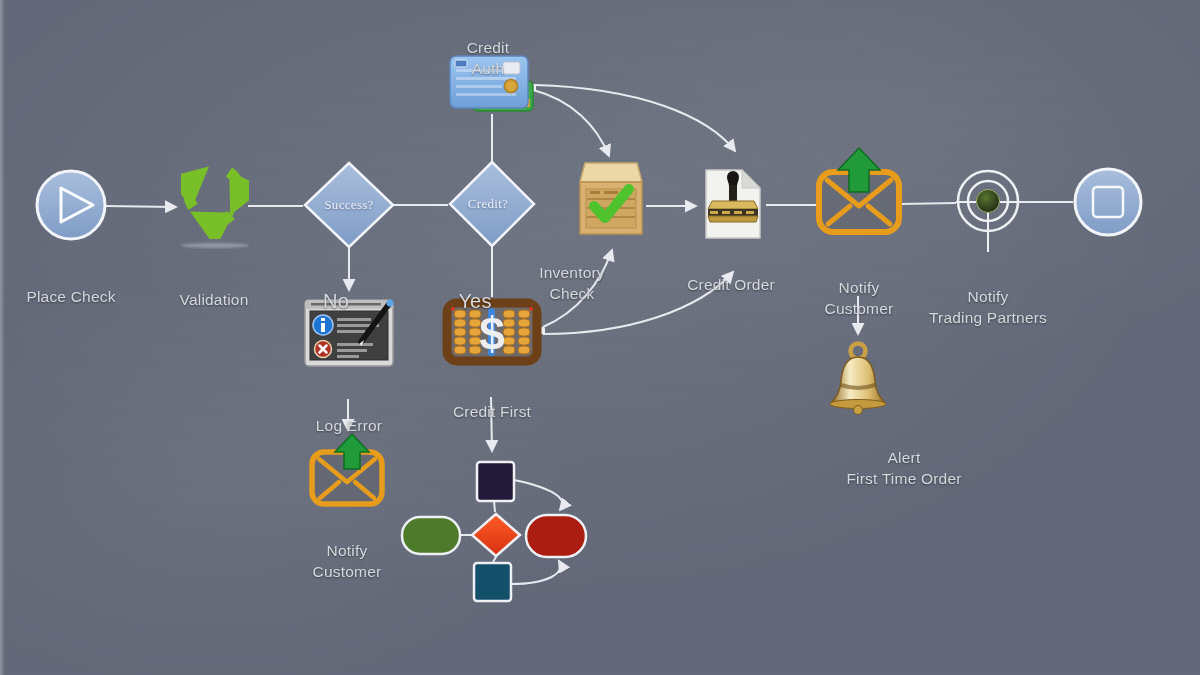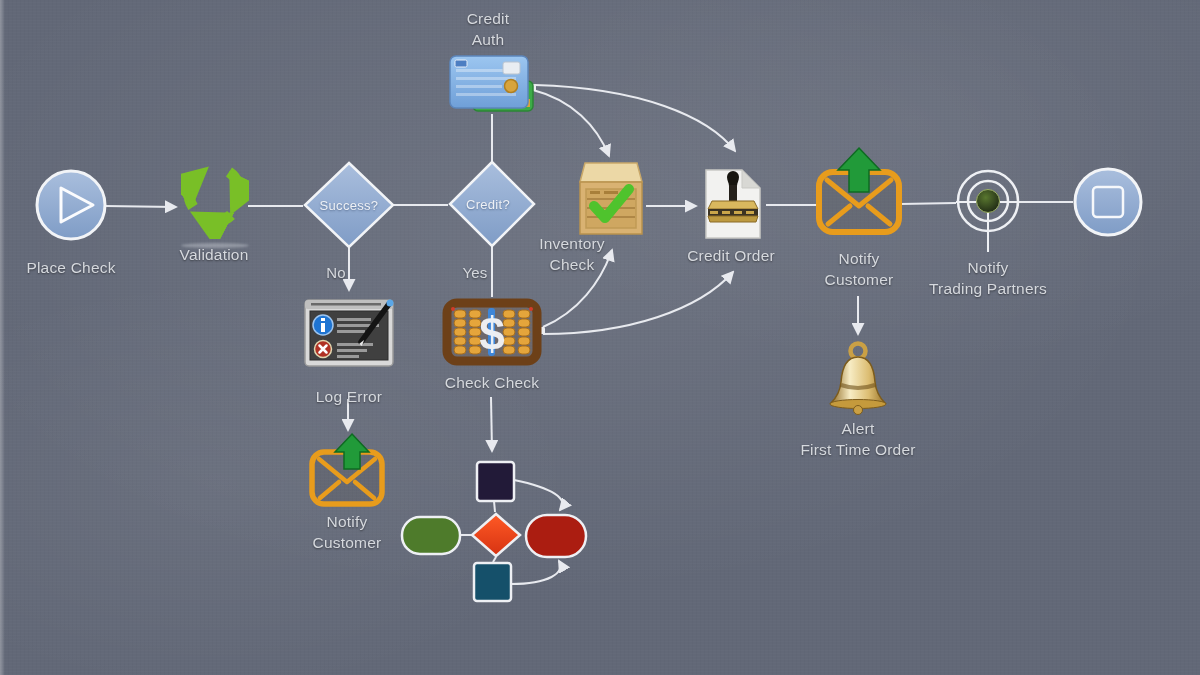--- a/index.html
+++ b/index.html
@@ -19,27 +19,28 @@
     background:linear-gradient(to right, rgba(255,255,255,0.30), transparent);}
   svg{display:block;}
   .layer{position:absolute;left:0;top:0;}
   .node{position:absolute;}
   .label{
     position:absolute;transform:translateX(-50%);
     color:#d6d9de;font-size:15.5px;line-height:21px;text-align:center;
     white-space:pre-line;letter-spacing:.2px;
     text-shadow:0 1px 2px rgba(0,0,0,0.45);
     pointer-events:none;
+    margin-top:29px;
   }
   .gateway-text{
     position:absolute;transform:translate(-50%,-50%);
     color:#eef1f6;font-size:13px;letter-spacing:.3px;
-    text-shadow:0 1px 2px rgba(40,60,90,0.5);white-space:nowrap;
+    text-shadow:0 1px 2px rgba(40,60,90,0.5);white-space:nowrap;font-family:Liberation Serif, serif;
   }
-  .edge-label{font-size:15px;}
+  .edge-label{font-size:20px;}
   .validation-shadow{
     position:absolute;left:181px;top:243px;width:68px;height:5px;
     background:rgba(225,228,235,0.35);border-radius:50%;filter:blur(1px);
   }
 </style>
 </head>
 <body>
 
 <div class="edge-light"></div>
 
@@ -301,28 +302,28 @@
     <circle cx="35" cy="70" r="4.5" fill="#caa045" stroke="#7d5c1c" stroke-width="1"></circle>
   </svg>
 </div>
 
 <div class="gateway-text" style="left:349px;top:205px">Success?</div>
 <div class="gateway-text" style="left:488px;top:204px">Credit?</div>
 
 <div class="label" style="left:488px;top:8px">Credit
 Auth</div>
 <div class="label" style="left:71px;top:257px">Place Check</div>
-<div class="label" style="left:214px;top:244px">Validation</div>
+<div class="label" style="left:214px;top:260px">Validation</div>
 <div class="label edge-label" style="left:336px;top:262px">No</div>
 <div class="label edge-label" style="left:475px;top:262px">Yes</div>
 <div class="label" style="left:572px;top:233px">Inventory
 Check</div>
 <div class="label" style="left:731px;top:245px">Credit Order</div>
 <div class="label" style="left:859px;top:248px">Notify
 Customer</div>
 <div class="label" style="left:988px;top:257px">Notify
 Trading Partners</div>
 <div class="label" style="left:349px;top:386px">Log Error</div>
-<div class="label" style="left:492px;top:372px">Check Check</div>
+<div class="label" style="left:492px;top:372px">Credit First</div>
 <div class="label" style="left:347px;top:511px">Notify
 Customer</div>
-<div class="label" style="left:858px;top:418px">Alert
+<div class="label" style="left:904px;top:418px">Alert
 First Time Order</div>
 
 </body></html>

